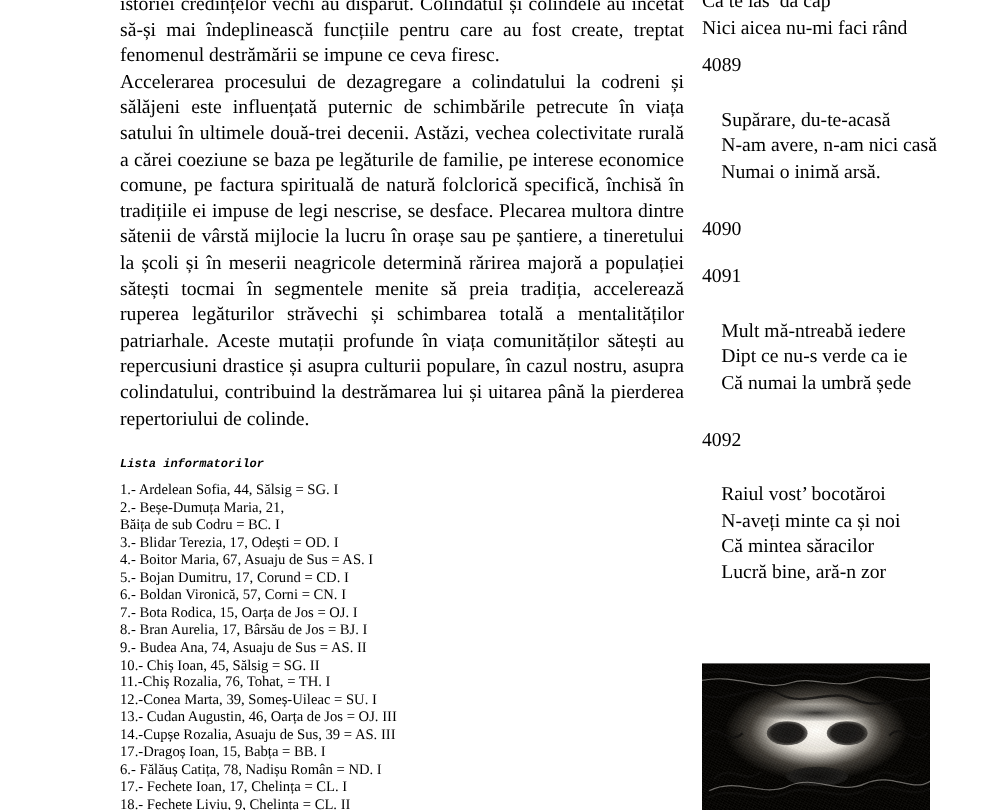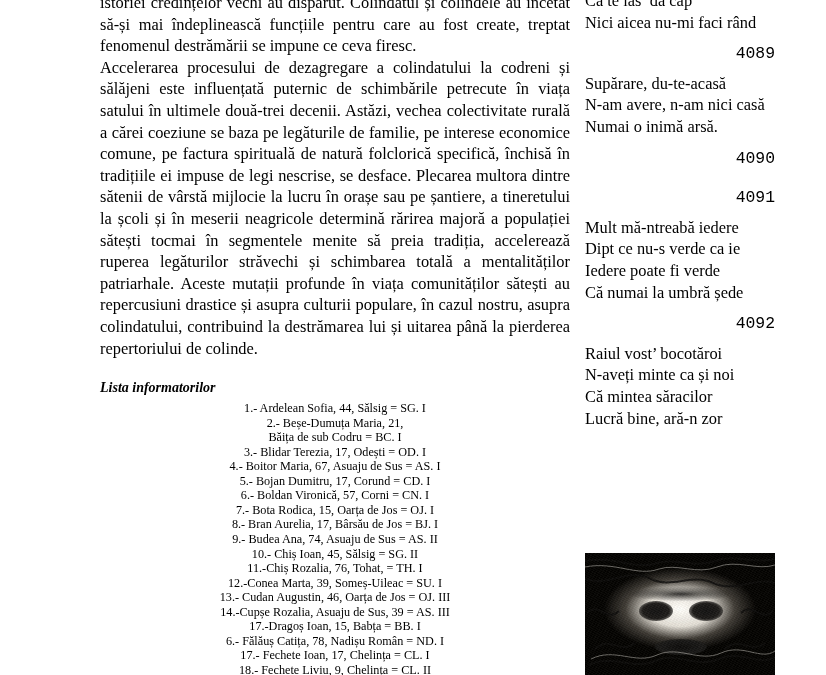--- a/index.html
+++ b/index.html
@@ -35,57 +35,56 @@
     margin: 0;
     text-indent: 0;
   }
   .body-par + .body-par {
     text-indent: 0;
   }
   .par-indent {
     text-indent: 0;
   }
   .informers-title {
-    font-family: Liberation Serif, serif;
-    font-size: 14px;
+    font-family: Liberation Mono, monospace;
+    font-size: 10px;
     font-weight: bold;
     font-style: italic;
     margin: 22px 0 6px 0;
     line-height: 14px;
   }
   .informers-list {
     list-style: none;
     margin: 0;
     padding: 0;
     font-size: 12.2px;
     line-height: 14.55px;
     font-family: "Liberation Serif", serif;
   }
   .informers-list li {
     white-space: nowrap;
-    text-align: center;
   }
   
   .col-right {
     position: absolute;
     left: 585px;
     top: -10px;
     width: 230px;
   }
   .verse-num {
-    text-align: right;
+    text-align: left;
     font-size: 16.4px;
     line-height: 21.6px;
-    font-family: Liberation Mono, monospace;
+    font-family: Liberation Serif, serif;
     margin: 0;
     padding: 10px 0 8px 0;
     width: 190px;
   }
   .verse-block {
-    margin: 0;
+    margin: 16px;
     padding: 0;
   }
   .verse-line {
     font-size: 16.4px;
     line-height: 21.6px;
     font-family: "Liberation Serif", serif;
     white-space: nowrap;
   }
   .partial-top {
     margin: 0;
@@ -198,21 +197,20 @@
       <div class="verse-line">N-am avere, n-am nici casă</div>
       <div class="verse-line">Numai o inimă arsă.</div>
     </div>
 
     <div class="verse-num">4090</div>
 
     <div class="verse-num">4091</div>
     <div class="verse-block">
       <div class="verse-line">Mult mă-ntreabă iedere</div>
       <div class="verse-line">Dipt ce nu-s verde ca ie</div>
-      <div class="verse-line">Iedere poate fi verde</div>
       <div class="verse-line">Că numai la umbră șede</div>
     </div>
 
     <div class="verse-num">4092</div>
     <div class="verse-block">
       <div class="verse-line">Raiul vost’ bocotăroi</div>
       <div class="verse-line">N-aveți minte ca și noi</div>
       <div class="verse-line">Că mintea săracilor</div>
       <div class="verse-line">Lucră bine, ară-n zor</div>
     </div>

